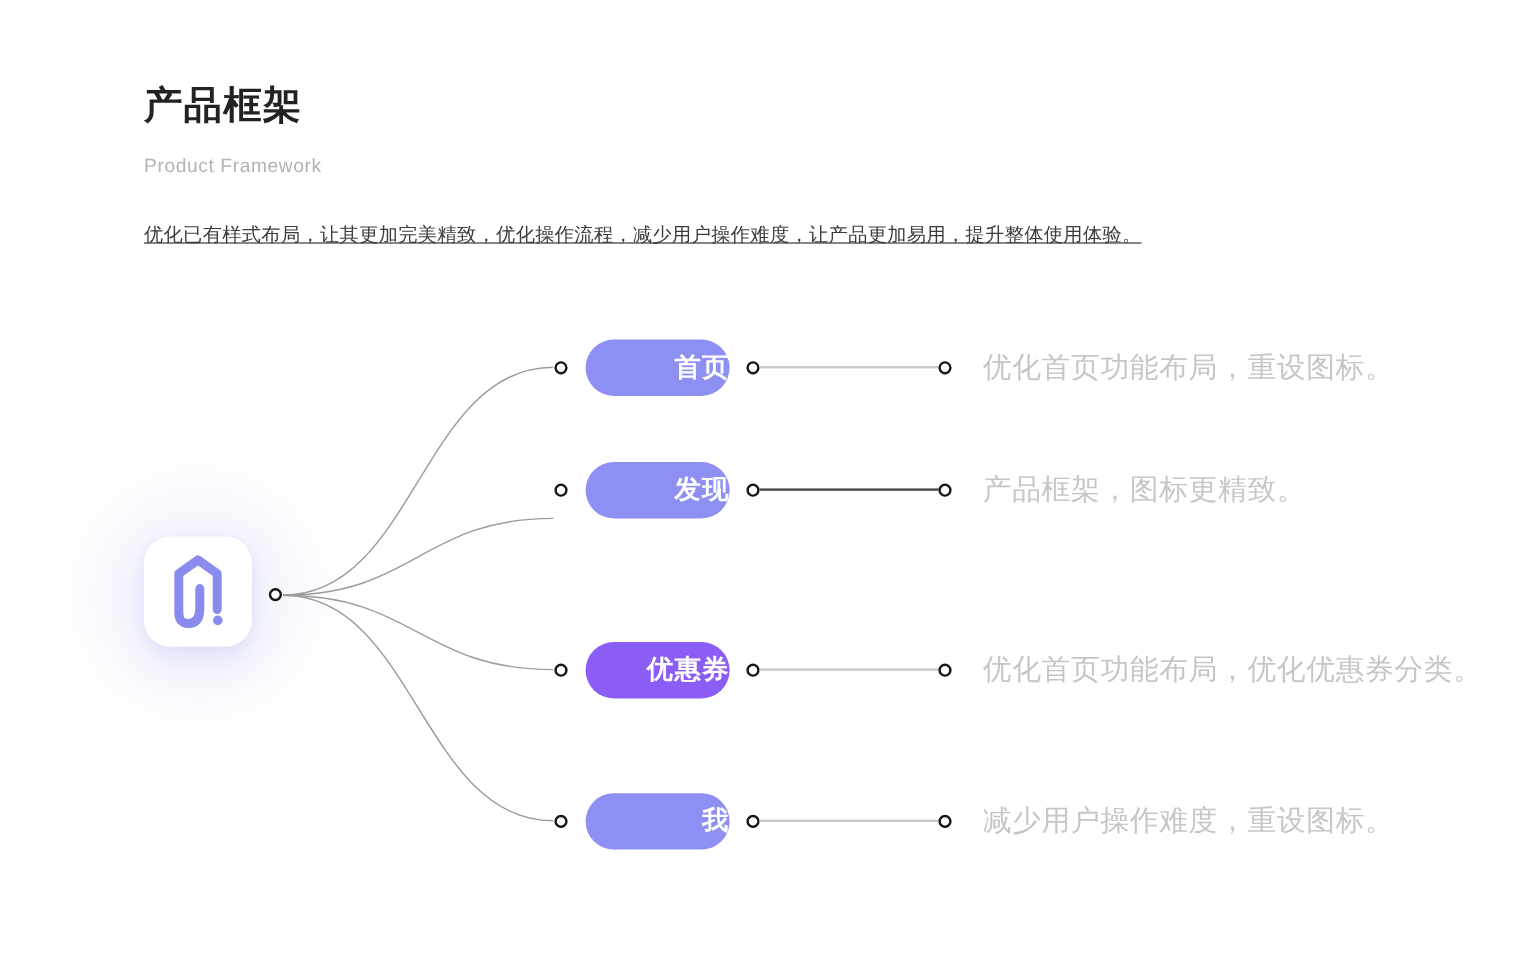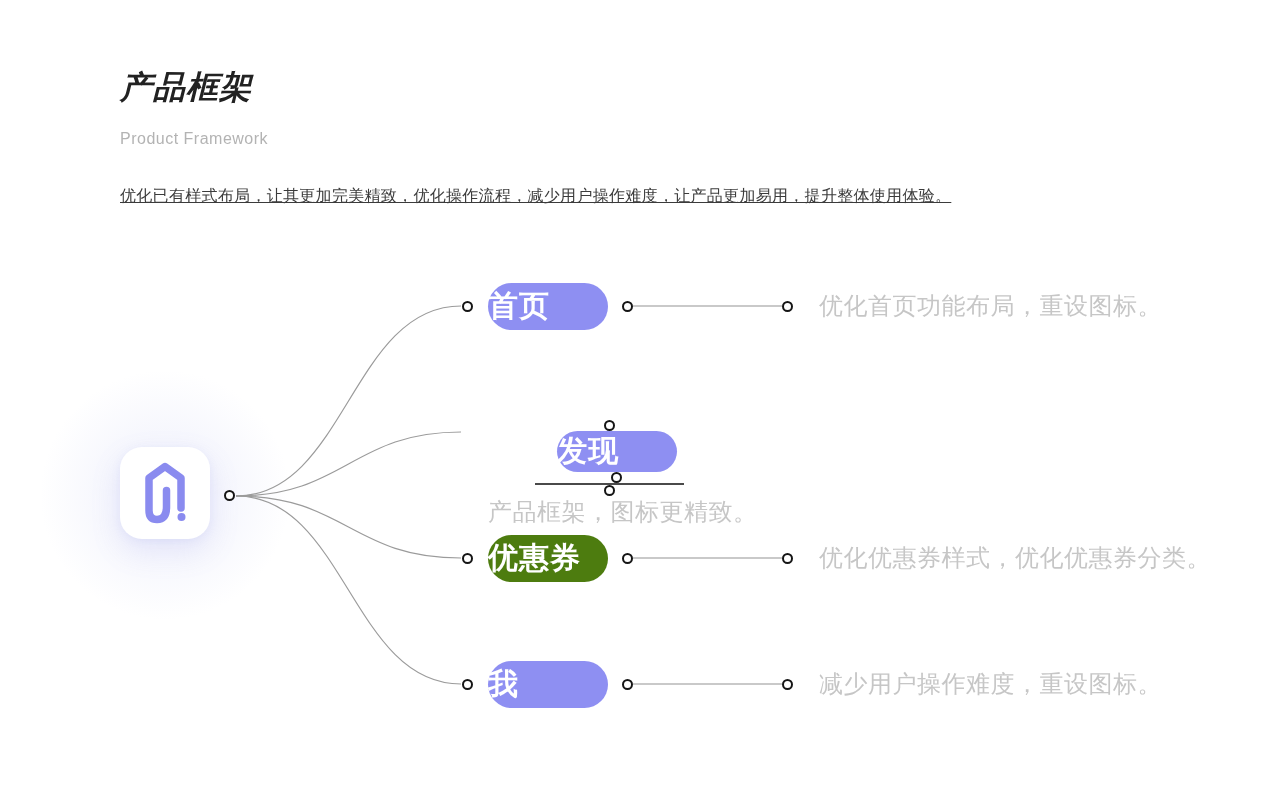--- a/index.html
+++ b/index.html
@@ -47,39 +47,39 @@
   .dot {
     width: 11px; height: 11px; border-radius: 50%;
     background: #ffffff; border: 2.5px solid #151515; flex: none;
   }
   .root-dot { position: absolute; left: 224px; top: 490px; }
 
   .branch-row {
     position: absolute; left: 462px; height: 48px;
     display: flex; align-items: center;
   }
-  .row-0 { top: 282px; } .row-1 { top: 420px; flex-direction: column; } .row-2 { top: 534px; } .row-3 { top: 660px; }
+  .row-0 { top: 282px; } .row-1 { top: 384px; } .row-2 { top: 534px; } .row-3 { top: 660px; }
 
   .pill {
     margin-left: 15px; width: 120px; height: 47px; border-radius: 23.5px;
     background: #8e8ff2; color: #ffffff;
-    display: flex; align-items: center; justify-content: flex-start;
-    font-size: 30px; font-weight: 700; letter-spacing: 1px;
+    display: flex; align-items: center; justify-content: flex-end;
+    font-size: 22px; font-weight: 700; letter-spacing: 1px;
     cursor: pointer; border: none;
   }
   .link-start { margin-left: 14px; }
   .hline { width: 149px; height: 2px; background: #c9c9c9; flex: none; }
   .note { margin-left: 26px; font-size: 24px; color: #c6c6c6; letter-spacing: 0.5px; white-space: nowrap; }
 </style>
 </head>
 <body>
 
 <div class="page">
 
-  <h1 class="title" style="color: rgb(34, 34, 34); font-style: italic;">产品框架</h1>
+  <h1 class="title" style="color: rgb(34, 34, 34);">产品框架</h1>
   <div class="subtitle" style="color: rgb(179, 179, 179);">Product Framework</div>
   <p class="description" style="color: rgb(59, 59, 59);">优化已有样式布局，让其更加完美精致，优化操作流程，减少用户操作难度，让产品更加易用，提升整体使用体验。</p>
 
   <div class="canvas">
 
     <div class="root-glow"></div>
 
     <svg class="curves" width="1280" height="802" viewBox="0 0 1280 802" fill="none" style="stroke: rgb(155, 155, 155);">
       <path d="M 236 496 C 345 496, 352 306, 461 306" stroke-width="1.2"></path>
       <path d="M 236 496 C 345 496, 352 432, 461 432" stroke-width="1.2"></path>
@@ -113,27 +113,27 @@
         <span>发现</span>
       </button>
       <span class="dot link-start"></span>
       <span class="hline" style="background-color: rgb(74, 74, 74);"></span>
       <span class="dot"></span>
       <span class="note">产品框架，图标更精致。</span>
     </div>
 
     <div class="branch-row row-2">
       <span class="dot"></span>
-      <button class="pill" style="background-color: #4d7c0f;">
+      <button class="pill" style="background-color: #8b5cf6;">
         <span>优惠券</span>
       </button>
       <span class="dot link-start"></span>
       <span class="hline" style="background-color: rgb(201, 201, 201);"></span>
       <span class="dot"></span>
-      <span class="note">优化优惠券样式，优化优惠券分类。</span>
+      <span class="note">优化首页功能布局，优化优惠券分类。</span>
     </div>
 
     <div class="branch-row row-3">
       <span class="dot"></span>
       <button class="pill" style="background-color: rgb(142, 143, 242);">
         <span>我</span>
       </button>
       <span class="dot link-start"></span>
       <span class="hline" style="background-color: rgb(201, 201, 201);"></span>
       <span class="dot"></span>

